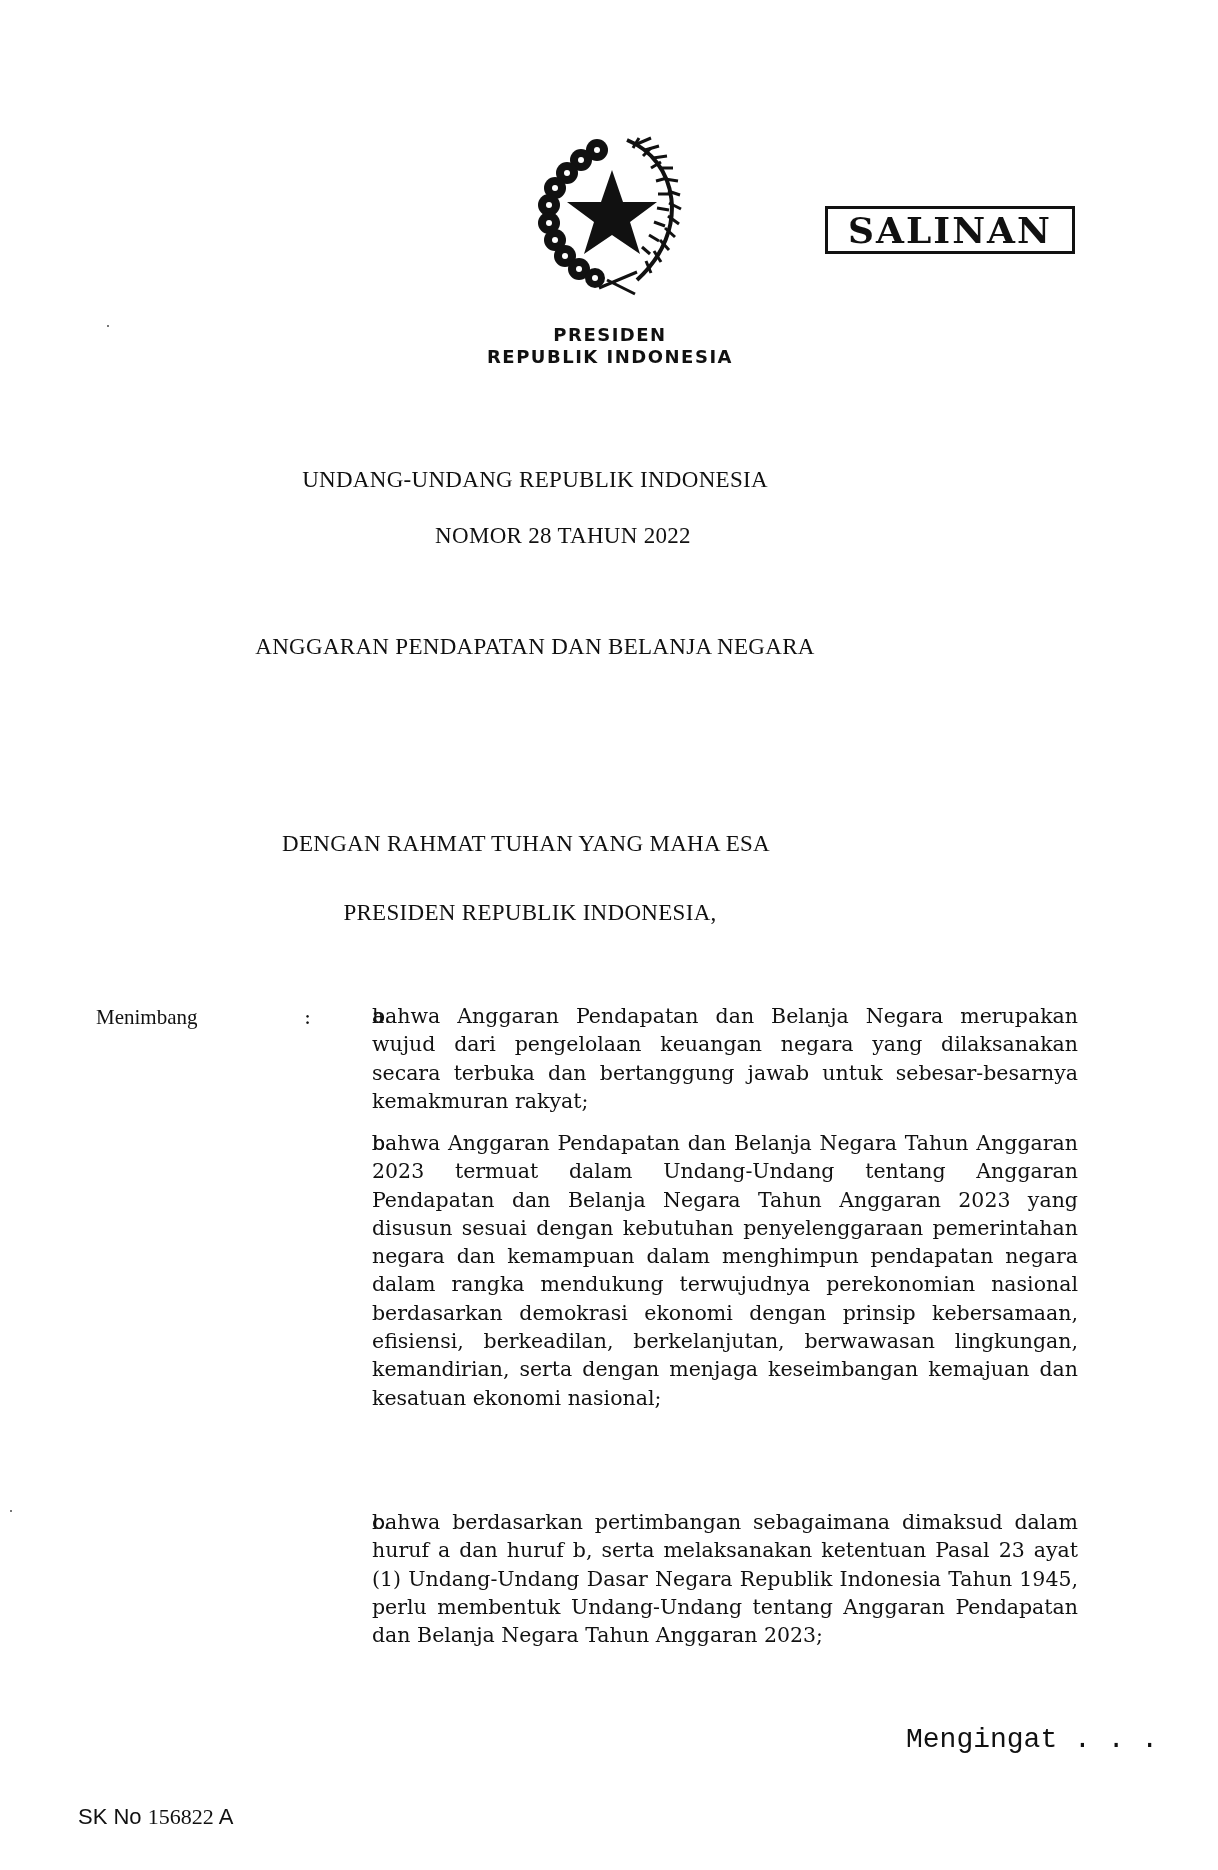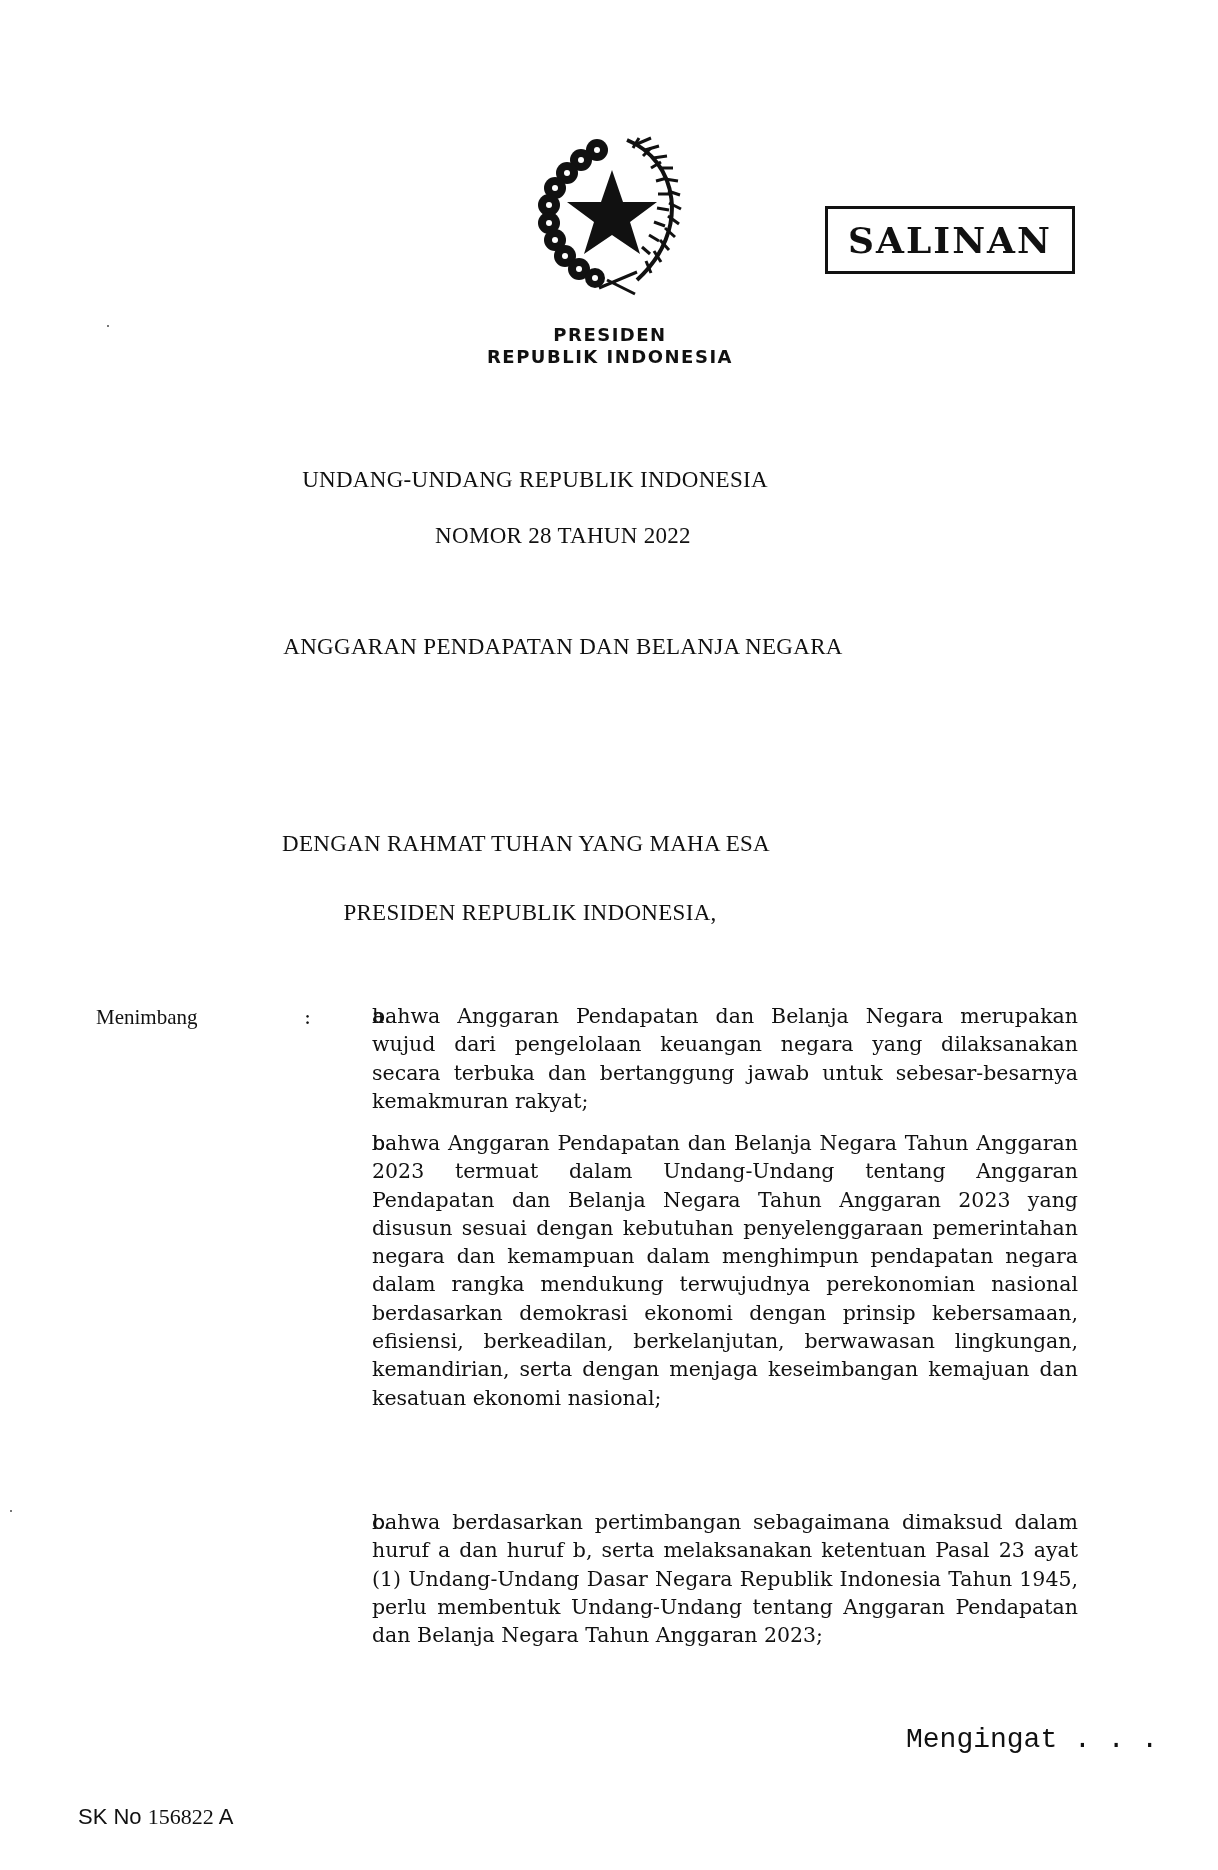--- a/index.html
+++ b/index.html
@@ -45,21 +45,21 @@
     }
     .issuer.l1 { top: 323px; }
     .issuer.l2 { top: 345px; text-align: center; }
 
     
     .stamp {
       position: absolute;
       left: 825px;
       top: 206px;
       width: 250px;
-      height: 68px;
+      height: 48px;
       border: 3px solid #111;
       box-sizing: border-box;
       display: flex;
       align-items: center;
       justify-content: center;
     }
     .stamp span {
       font-family: "DejaVu Serif", "Liberation Serif", serif;
       font-weight: bold;
       font-size: 36px;
@@ -208,21 +208,21 @@
 
   <div class="issuer l1">PRESIDEN</div>
   <div class="issuer l2">REPUBLIK INDONESIA</div>
 
   <div class="stamp">
     <span>SALINAN</span>
   </div>
 
   <div class="title-line" style="top:466px;">UNDANG-UNDANG REPUBLIK INDONESIA</div>
   <div class="title-line" style="top:522px;margin-left:28px;">NOMOR 28 TAHUN 2022</div>
-  <div class="title-line" style="top:633px;margin-left:28px;">ANGGARAN PENDAPATAN DAN BELANJA NEGARA</div>
+  <div class="title-line" style="top:633px;">ANGGARAN PENDAPATAN DAN BELANJA NEGARA</div>
   <div class="title-line" style="top:830px; left:-9px;">DENGAN RAHMAT TUHAN YANG MAHA ESA</div>
   <div class="title-line" style="top:899px; left:-5px;">PRESIDEN REPUBLIK INDONESIA,</div>
 
   <div class="consider-label">Menimbang</div>
   <div class="consider-colon">:</div>
 
   <div class="item a">
     <span class="marker">a.</span>
     <div class="text">bahwa Anggaran Pendapatan dan Belanja Negara merupakan wujud dari pengelolaan keuangan negara yang dilaksanakan secara terbuka dan bertanggung jawab untuk sebesar-besarnya kemakmuran rakyat;</div>
   </div>

